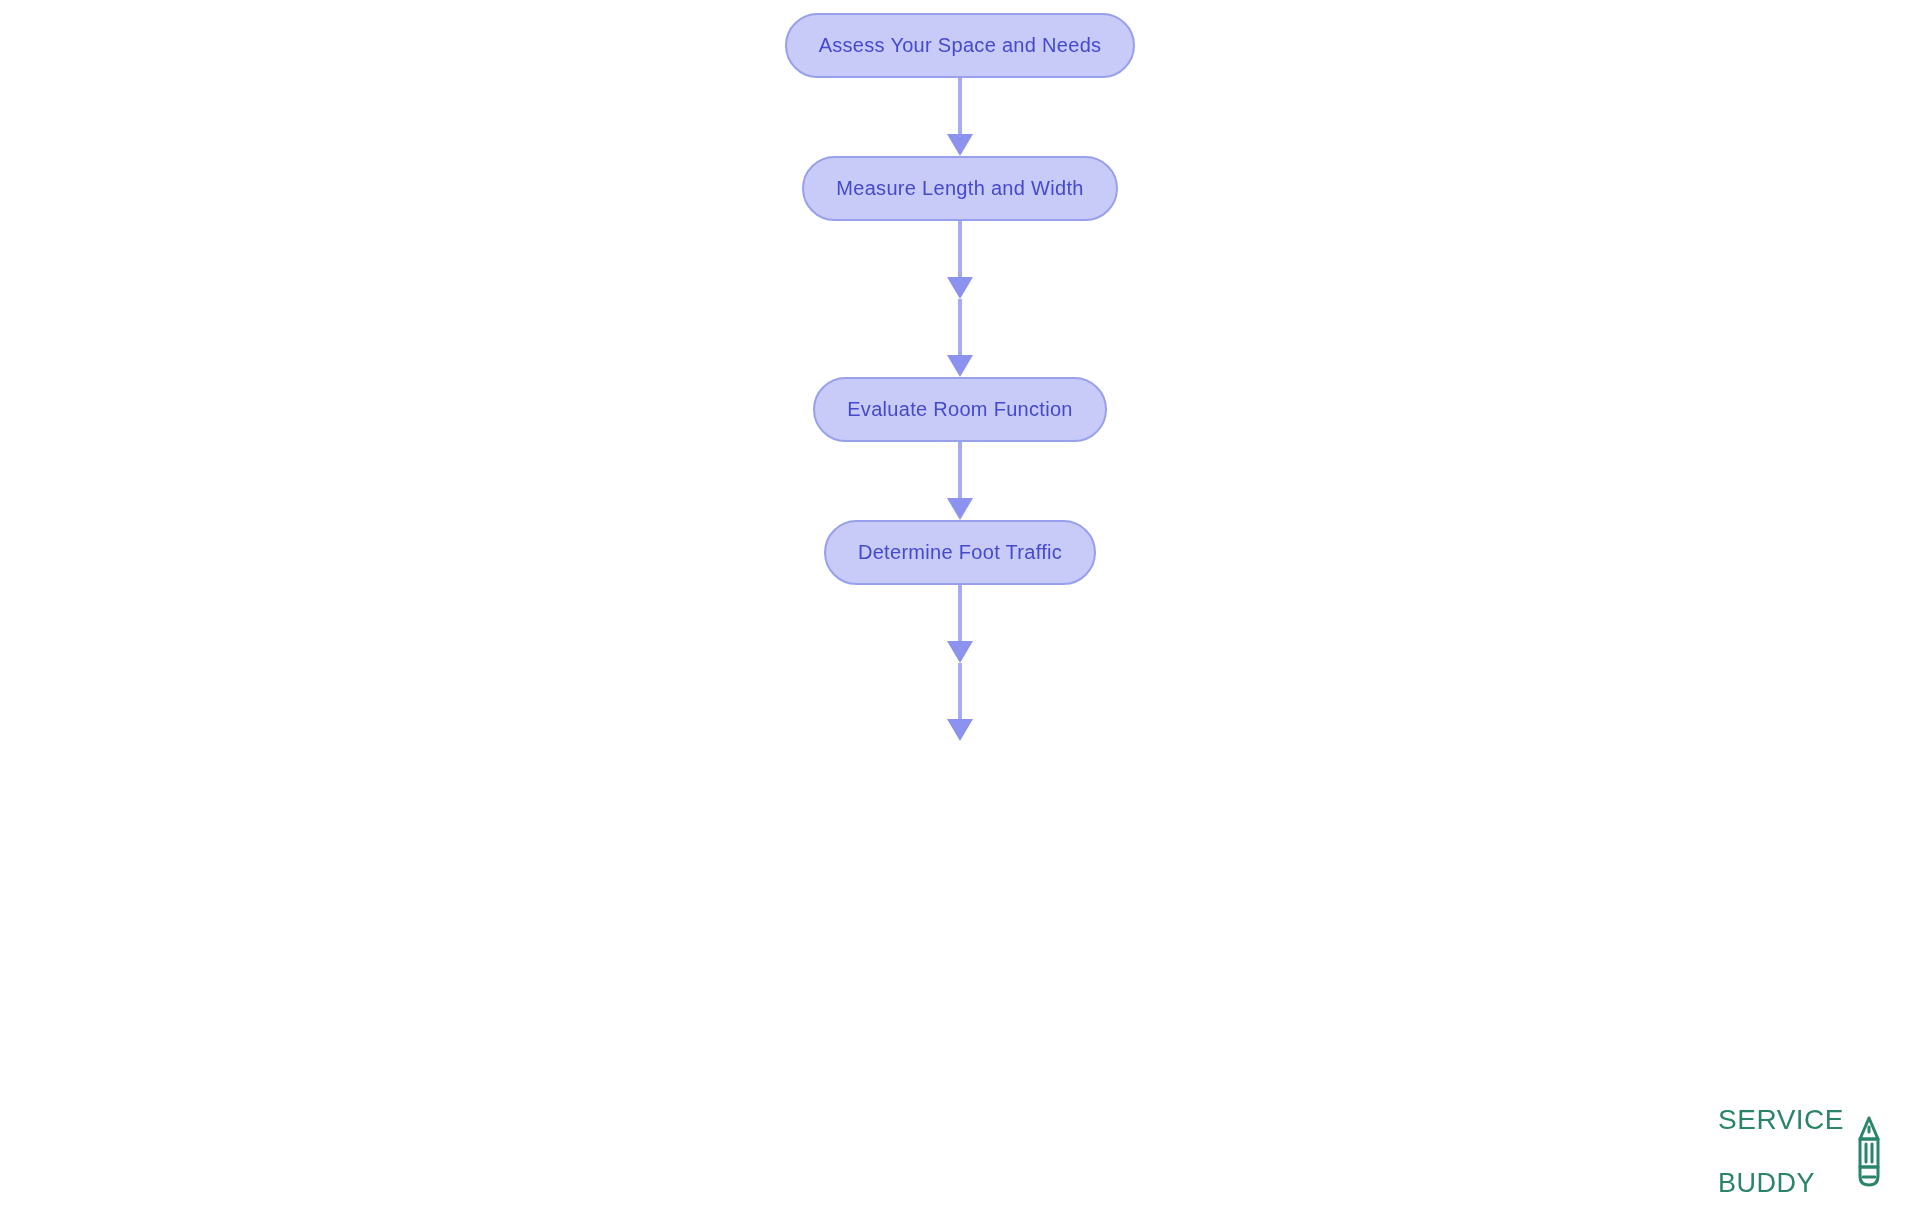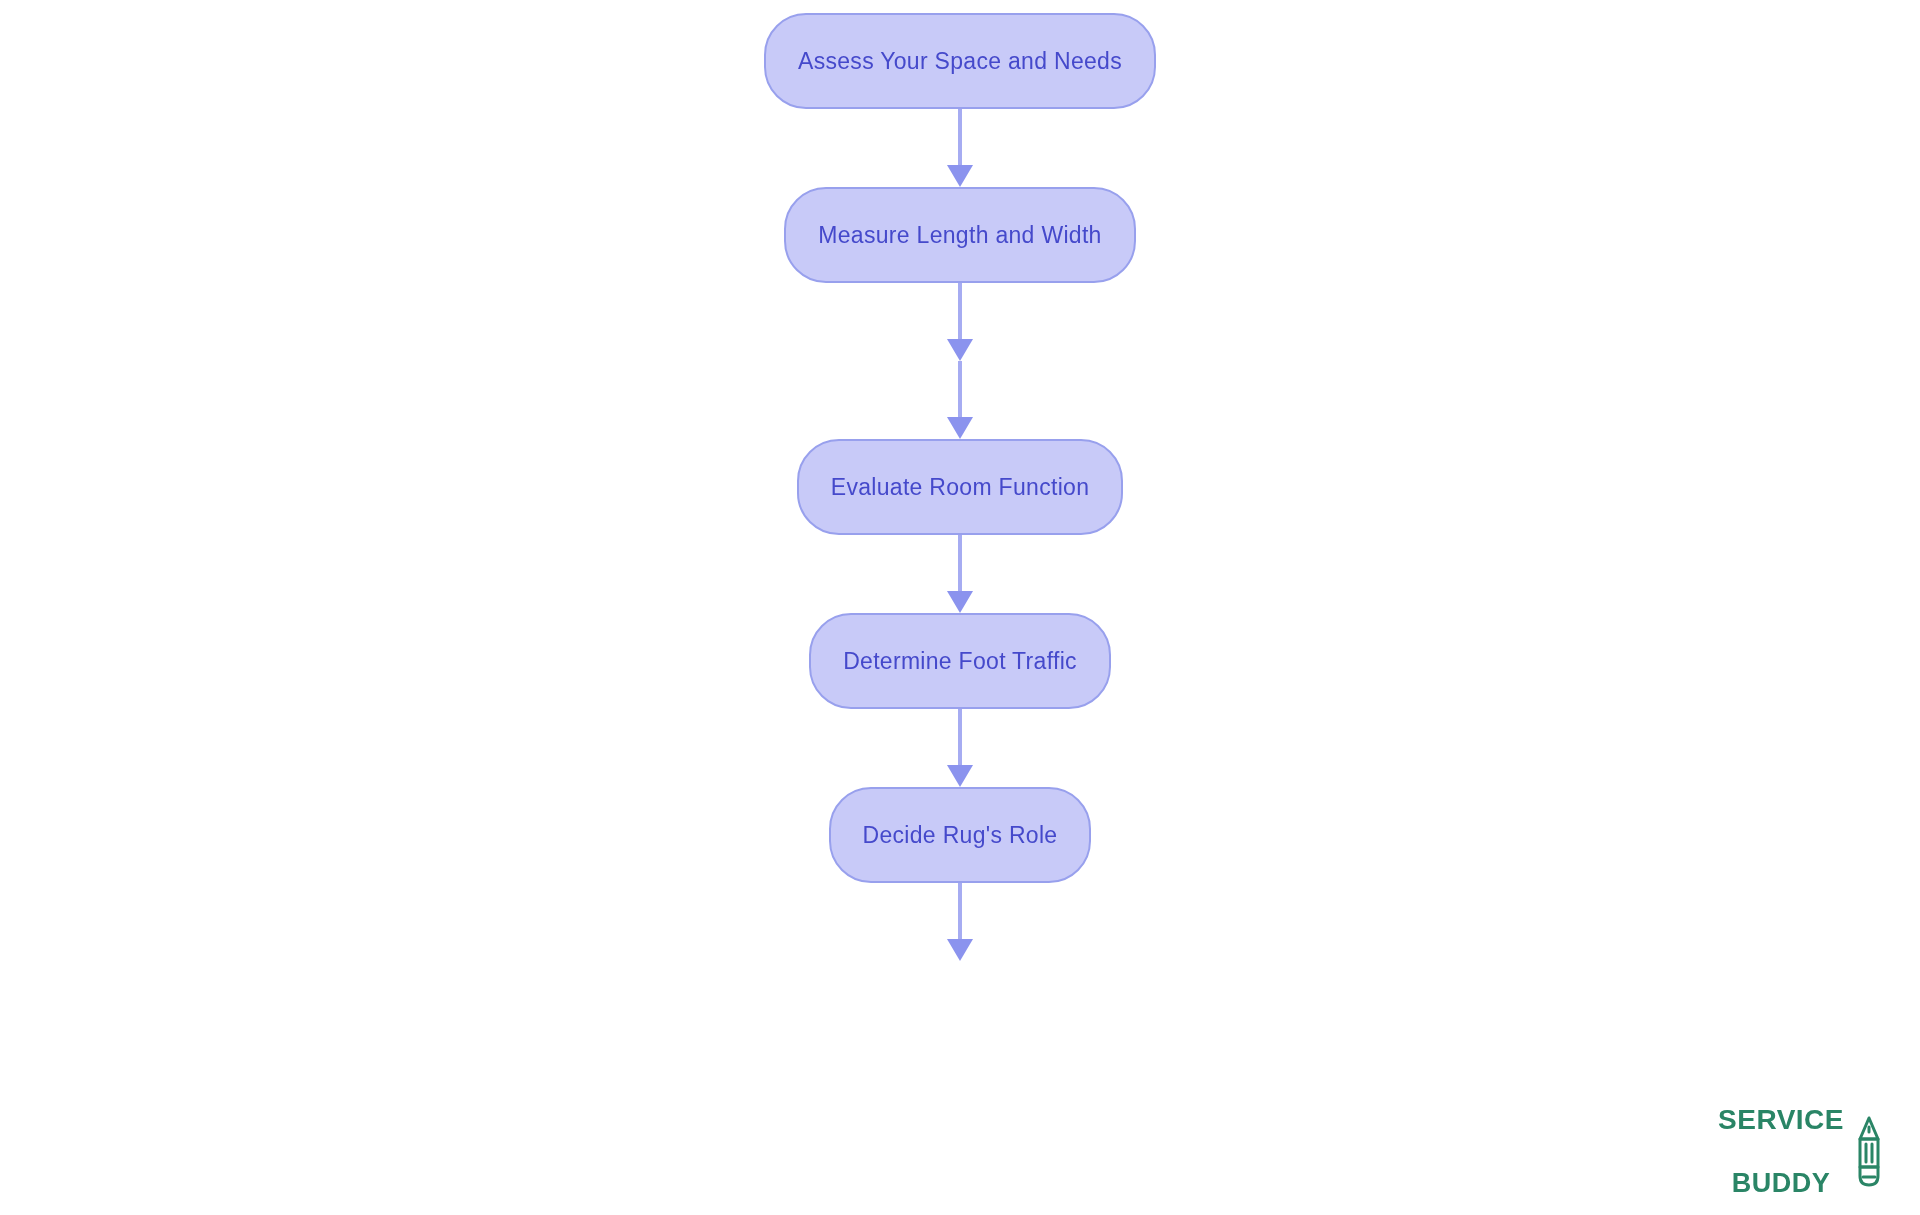--- a/index.html
+++ b/index.html
@@ -19,26 +19,26 @@
     position: absolute;
     top: 13px;
     left: 0;
     width: 100%;
     display: flex;
     flex-direction: column;
     align-items: center;
   }
   .node {
     box-sizing: border-box;
-    height: 96px;
+    height: 65px;
     border-radius: 42px;
     background: #c8caf8;
     border: 2px solid #98a0ed;
     color: #4549cb;
-    font-size: 23px;
+    font-size: 20px;
     letter-spacing: 0.3px;
     display: flex;
     align-items: center;
     justify-content: center;
     padding: 0 32px;
     white-space: nowrap;
   }
   .connector {
     display: block;
     flex: 0 0 auto;
@@ -53,22 +53,22 @@
   .logo {
     position: absolute;
     right: 36px;
     bottom: 18px;
     display: flex;
     align-items: center;
     gap: 10px;
     color: #2a8566;
   }
   .logo-text {
-    text-align: center;
-    font-weight: 700;
+    text-align: left;
+    font-weight: 400;
     line-height: 0.95;
     letter-spacing: 0.5px;
   }
   .logo-line1 { font-size: 28px; }
   .logo-line2 { font-size: 27px; margin-top: 38px; }
   .pencil-svg .st {
     fill: none;
     stroke: #2a8566;
     stroke-width: 3;
     stroke-linecap: round;
@@ -109,21 +109,20 @@
       <polygon points="1,56 27,56 14,78"></polygon>
     </svg>
 
     <div class="node">Determine Foot Traffic</div>
 
     <svg class="connector" width="28" height="78" viewBox="0 0 28 78">
       <line x1="14" y1="0" x2="14" y2="58"></line>
       <polygon points="1,56 27,56 14,78"></polygon>
     </svg>
 
-    <div class="node">Decide Rug's Role</div>
 
     <svg class="connector" width="28" height="78" viewBox="0 0 28 78">
       <line x1="14" y1="0" x2="14" y2="58"></line>
       <polygon points="1,56 27,56 14,78"></polygon>
     </svg>
 
 
   </div>
 
   <div class="logo">

